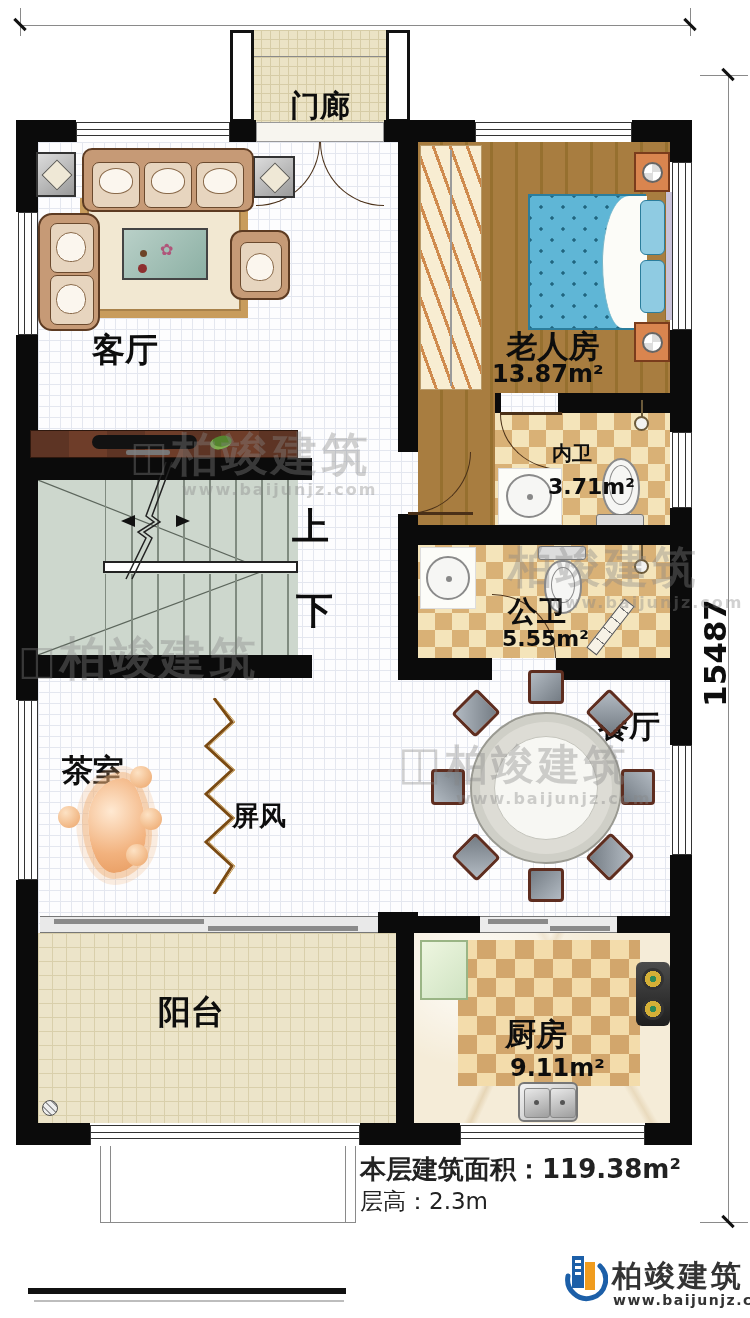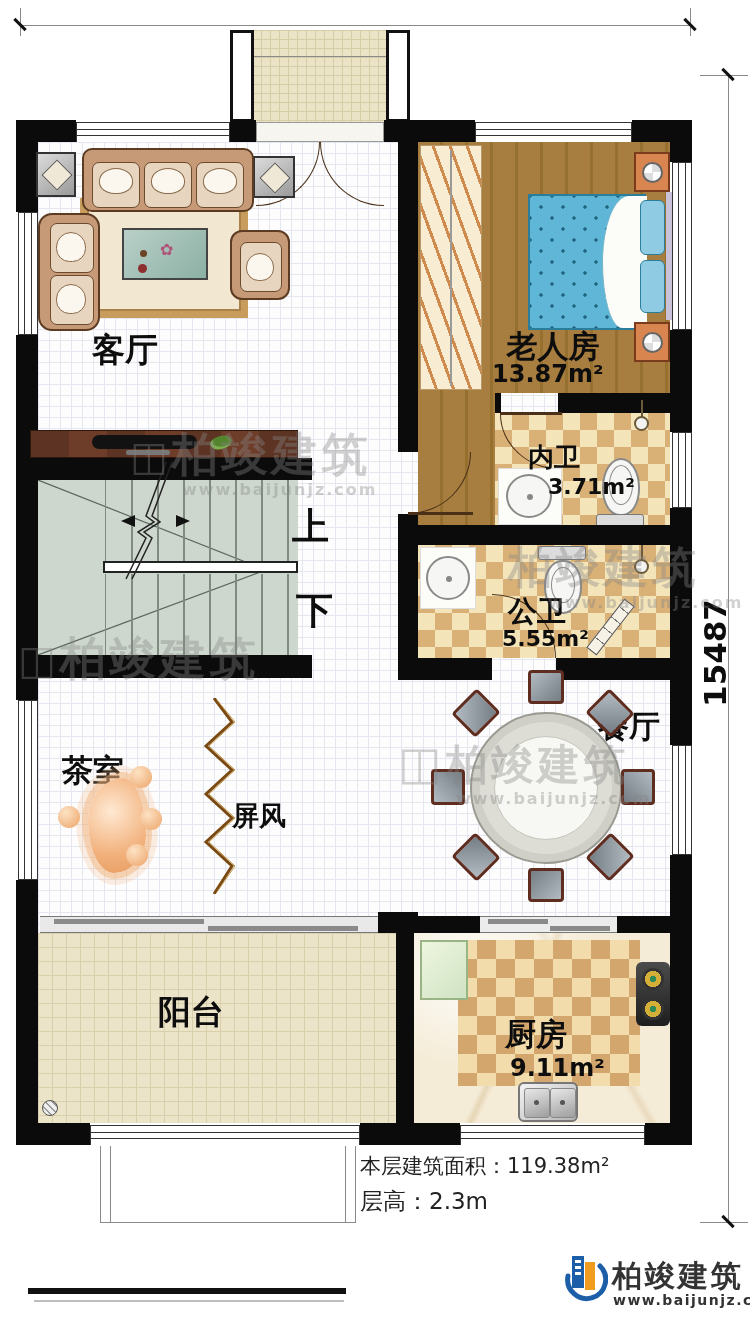--- a/index.html
+++ b/index.html
@@ -48,20 +48,21 @@
   <div class="dimline" style="left:700px;top:75px;width:48px;height:1px;"></div>
   <div class="dimline" style="left:700px;top:1222px;width:48px;height:1px;"></div>
   <div class="tick" style="left:720px;top:73px;"></div>
   <div class="tick" style="left:720px;top:1220px;"></div>
   <div class="lbl" style="left:660px;top:635px;width:110px;text-align:center;font-size:31px;transform:rotate(-90deg);">15487</div>
 
   <div class="porchfloor abs" style="left:252px;top:30px;width:136px;height:92px;"></div>
   <div class="dimline" style="left:252px;top:56px;width:136px;height:1px;"></div>
   <div class="abs" style="left:230px;top:30px;width:24px;height:92px;background:#fff;border:3px solid #111;box-sizing:border-box;"></div>
   <div class="abs" style="left:386px;top:30px;width:24px;height:92px;background:#fff;border:3px solid #111;box-sizing:border-box;"></div>
+  <div class="lbl" style="left:262px;top:86px;width:116px;text-align:center;font-size:30px;">门廊</div>
 
   <div class="gridfloor abs" style="left:38px;top:142px;width:632px;height:981px;"></div>
 
   <div class="wall" style="left:16px;top:120px;width:60px;height:22px;"></div>
   <div class="winh" style="left:76px;top:122px;width:154px;height:20px;"></div>
   <div class="wall" style="left:230px;top:120px;width:26px;height:22px;"></div>
   <div class="abs" style="left:256px;top:122px;width:128px;height:20px;background:#f7f5ef;border:1px solid #999;box-sizing:border-box;"></div>
   <div class="wall" style="left:384px;top:120px;width:91px;height:22px;"></div>
   <div class="winh" style="left:475px;top:122px;width:157px;height:20px;"></div>
   <div class="wall" style="left:632px;top:120px;width:60px;height:22px;"></div>
@@ -186,21 +187,21 @@
   <div class="abs" style="left:498px;top:468px;width:64px;height:57px;background:#fcfcf8;border:1px solid #ddd;box-sizing:border-box;"></div>
   <div class="fixture-oval" style="left:506px;top:474px;width:46px;height:44px;">
     <div class="abs" style="left:19px;top:18px;width:6px;height:6px;border-radius:50%;background:#888;"></div>
   </div>
   <div class="fixture-oval" style="left:602px;top:458px;width:38px;height:58px;border-radius:50% 50% 46% 46%;">
     <div class="fixture-oval" style="left:5px;top:5px;width:24px;height:40px;border-width:1.5px;"></div>
   </div>
   <div class="abs" style="left:596px;top:514px;width:48px;height:14px;background:#dcdcdc;border:1.5px solid #777;border-radius:3px;box-sizing:border-box;"></div>
   <div class="abs" style="left:641px;top:400px;width:1.5px;height:18px;background:#6b5a3a;"></div>
   <div class="lampcirc" style="left:634px;top:416px;width:15px;height:15px;border-color:#6b5a3a;"></div>
-  <div class="lbl" style="left:528px;top:440px;font-size:26px;">内卫</div>
+  <div class="lbl" style="left:552px;top:440px;font-size:20px;">内卫</div>
   <div class="lbl" style="left:548px;top:474px;font-size:22px;">3.71m²</div>
 
   <div class="wall" style="left:398px;top:525px;width:294px;height:20px;"></div>
 
   <div class="checker abs" style="left:418px;top:545px;width:252px;height:113px;"></div>
   <div class="wall" style="left:398px;top:545px;width:20px;height:135px;"></div>
   <div class="abs" style="left:420px;top:547px;width:56px;height:62px;background:#fcfcf8;border:1px solid #ddd;box-sizing:border-box;"></div>
   <div class="fixture-oval" style="left:426px;top:556px;width:44px;height:44px;">
     <div class="abs" style="left:18px;top:18px;width:6px;height:6px;border-radius:50%;background:#888;"></div>
   </div>
@@ -295,21 +296,21 @@
   </div>
   <div class="wm" style="left:508px;top:538px;font-size:44px;letter-spacing:4px;">
     <span>柏竣建筑</span>
     <span class="url" style="margin-left:40px;margin-top:-4px;">www.baijunjz.com</span>
   </div>
   <div class="wm" style="left:398px;top:736px;font-size:42px;letter-spacing:4px;">
     <span style="font-size:46px;">◫</span><span>柏竣建筑</span>
     <span class="url" style="margin-left:58px;margin-top:-4px;">www.baijunjz.com</span>
   </div>
 
-  <div class="lbl" style="left:360px;top:1152px;font-size:21px;font-weight:normal;color:#222;">本层建筑面积：119.38m²</div>
+  <div class="lbl" style="left:360px;top:1152px;font-size:26px;font-weight:bold;color:#222;">本层建筑面积：119.38m²</div>
   <div class="lbl" style="left:360px;top:1186px;font-size:23px;font-weight:normal;color:#222;">层高：2.3m</div>
 
   <div class="abs" style="left:28px;top:1288px;width:318px;height:6px;background:#111;"></div>
   <div class="abs" style="left:34px;top:1300px;width:310px;height:2px;background:#bdbdbd;"></div>
 
   <svg class="abs" style="left:556px;top:1250px;" width="52" height="58" viewBox="0 0 52 58">
     <path d="M12 26 A19 19 0 1 0 44 16" fill="none" stroke="#1c5fa8" stroke-width="5" stroke-linecap="round"></path>
     <rect x="16" y="6" width="12" height="32" fill="#1c5fa8"></rect>
     <rect x="19" y="10" width="6" height="3" fill="#fff"></rect>
     <rect x="19" y="16" width="6" height="3" fill="#fff"></rect>

